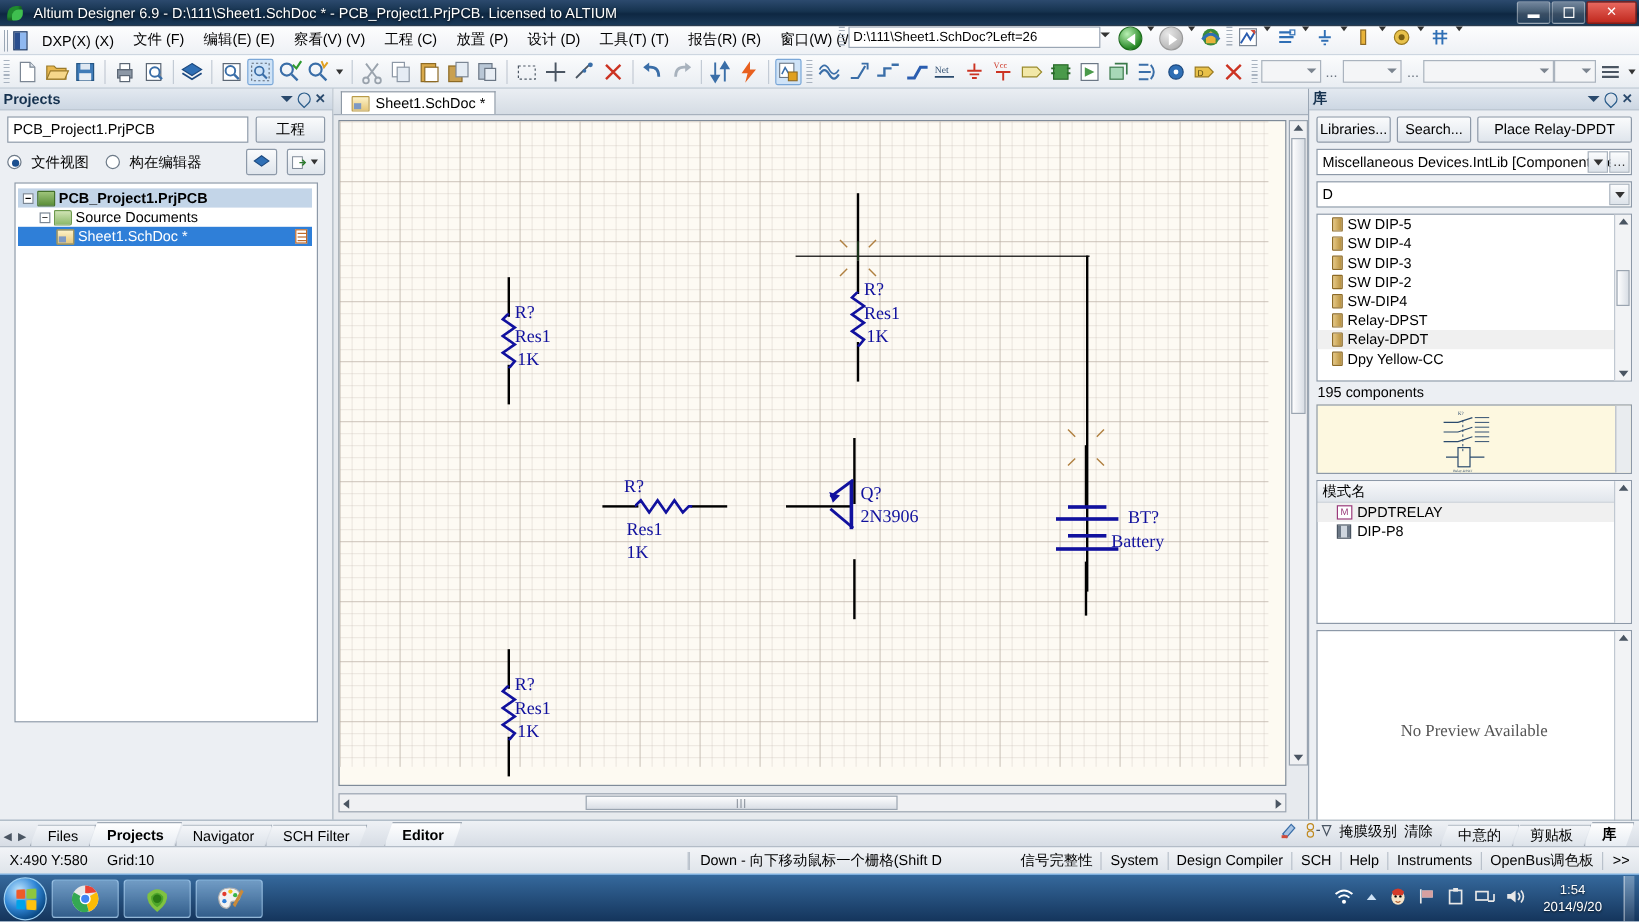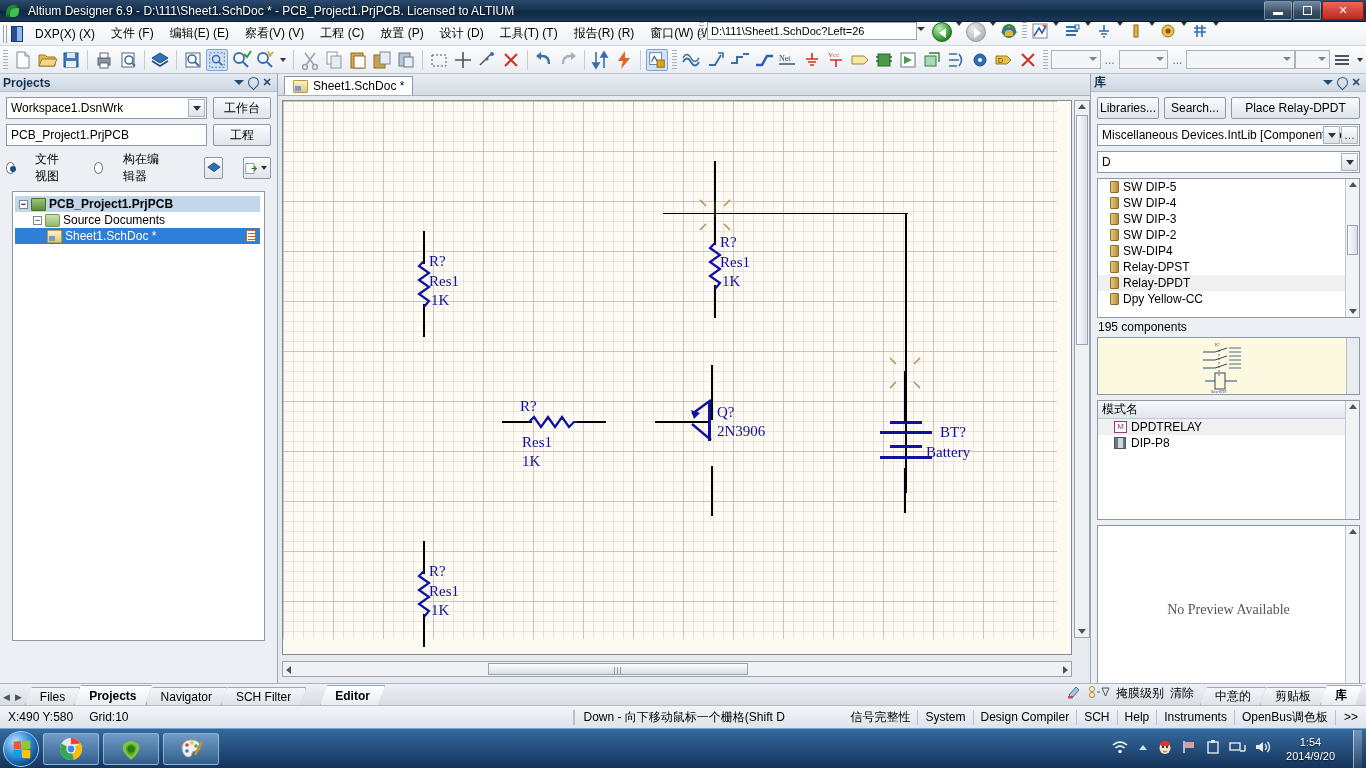--- a/index.html
+++ b/index.html
@@ -144,21 +144,21 @@
     flex:1; height:22px; background:#fff; border:1px solid #8d99a8;
     font-size:12px; padding:3px 4px 0 4px; color:#000; white-space:nowrap; overflow:hidden;
   }
   .pbtn {
     width:58px; height:22px;
     background: linear-gradient(to bottom,#fafbfc,#dfe5ec);
     border:1px solid #8d99a8; border-radius:2px;
     font-size:12px; display:flex; align-items:center; justify-content:center;
     color:#000;
   }
-  .radio-row { display:flex; align-items:center; gap:20px; margin:3px 0 6px 0; }
+  .radio-row { display:flex; align-items:center; gap:8px; margin:3px 0 6px 0; }
   .radio { width:12px;height:12px;border:1px solid #6d7a88;border-radius:50%;background:#fff;position:relative; }
   .radio.on::after{content:"";position:absolute;left:3px;top:3px;width:6px;height:6px;border-radius:50%;background:#1b4f8f;}
   .sq-btn { width:26px;height:22px;background:linear-gradient(to bottom,#fafbfc,#dfe5ec);
     border:1px solid #8d99a8;border-radius:2px; display:flex;align-items:center;justify-content:center; }
 
   .tree {
     margin:3px 6px; height:450px; background:#fff; border:1px solid #8d99a8;
     padding:4px 2px; font-size:12px;
   }
   .tnode { display:flex; align-items:center; height:16px; padding-left:4px; position:relative; }
@@ -690,29 +690,20 @@
       <span class="spacer"></span>
       <span class="pt-btn">
           <span class="dd-caret"></span>
         </span>
       <span class="pt-btn">
           <span class="pin-icon"></span>
         </span>
       <span class="pt-btn">✕</span>
     </div>
     <div class="lp-body">
-      <div class="row">
-        <div class="combo">
-          <span>Workspace1.DsnWrk</span>
-          <span class="cbtn">
-              <i></i>
-            </span>
-        </div>
-        <div class="pbtn">工作台</div>
-      </div>
       <div class="row">
         <div class="txtbox">PCB_Project1.PrjPCB</div>
         <div class="pbtn">工程</div>
       </div>
       <div class="radio-row">
         <span class="radio on"></span>
         <span>文件视图</span>
         <span class="radio" style="margin-left:6px;"></span>
         <span>构在编辑器</span>
         <span style="flex:1"></span>

